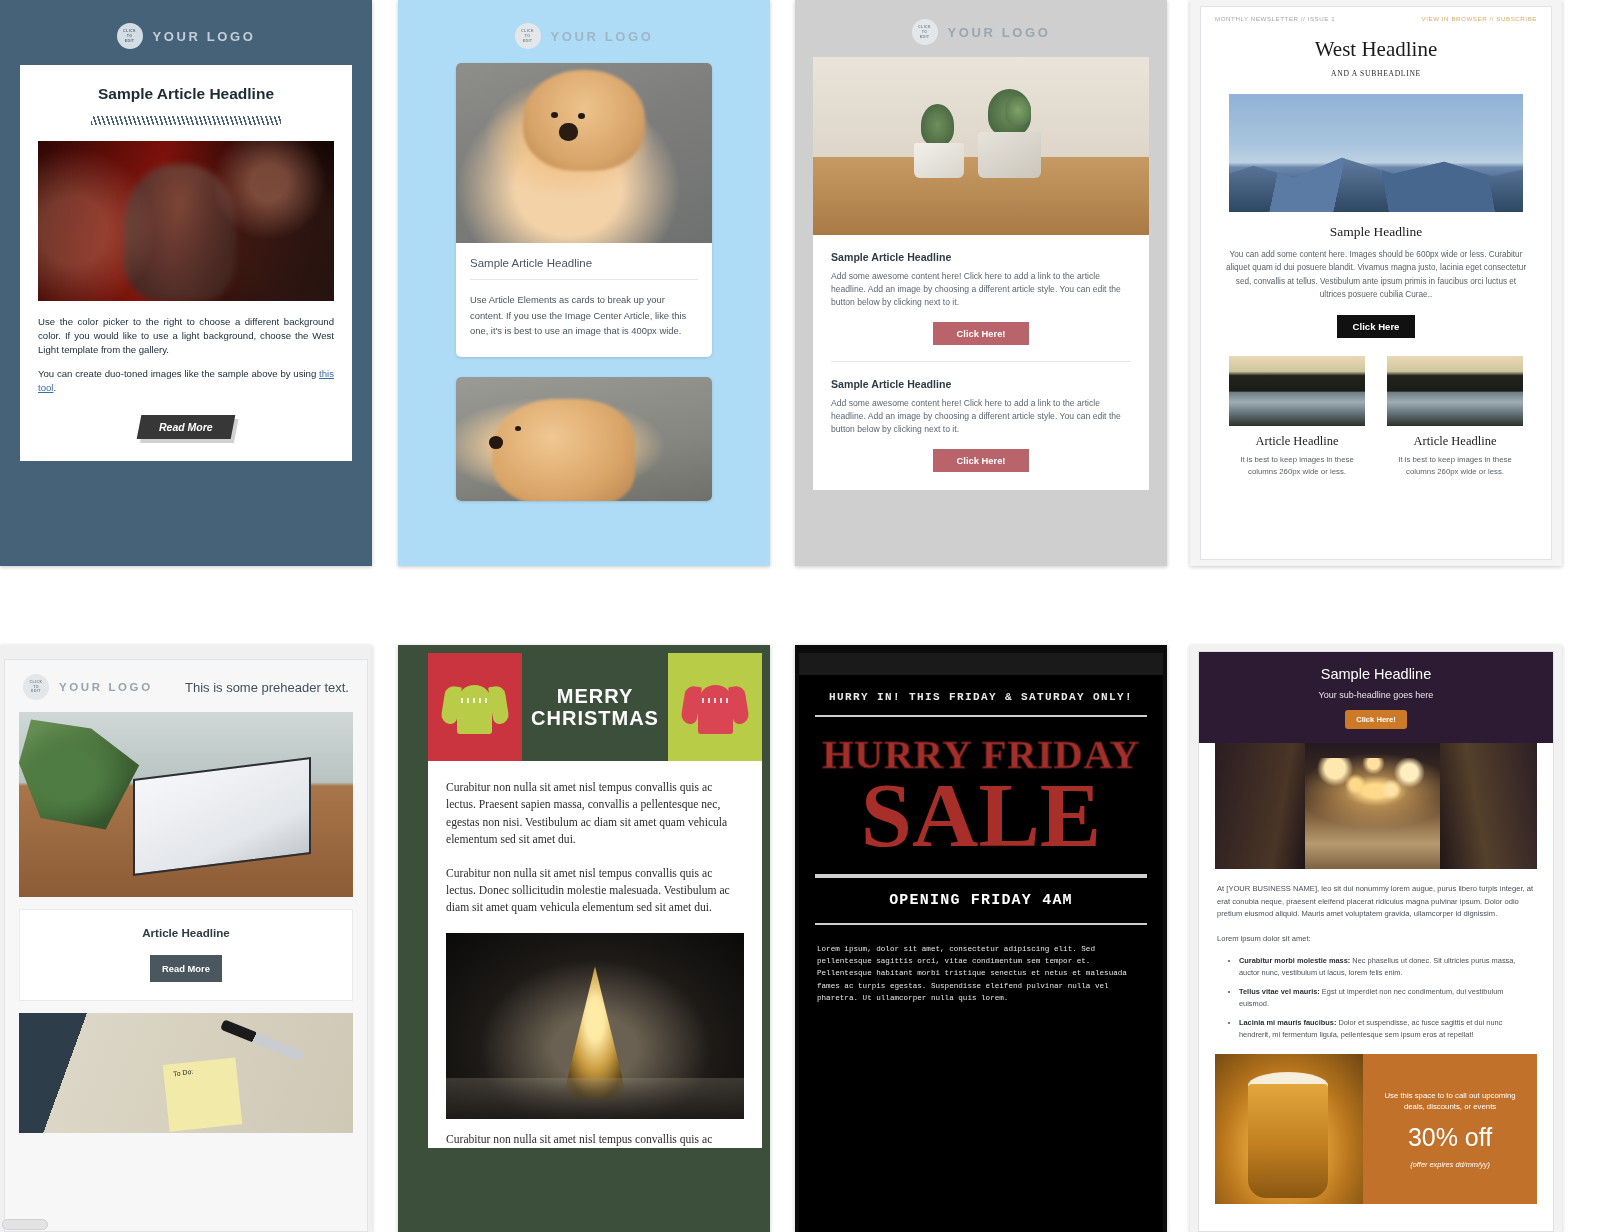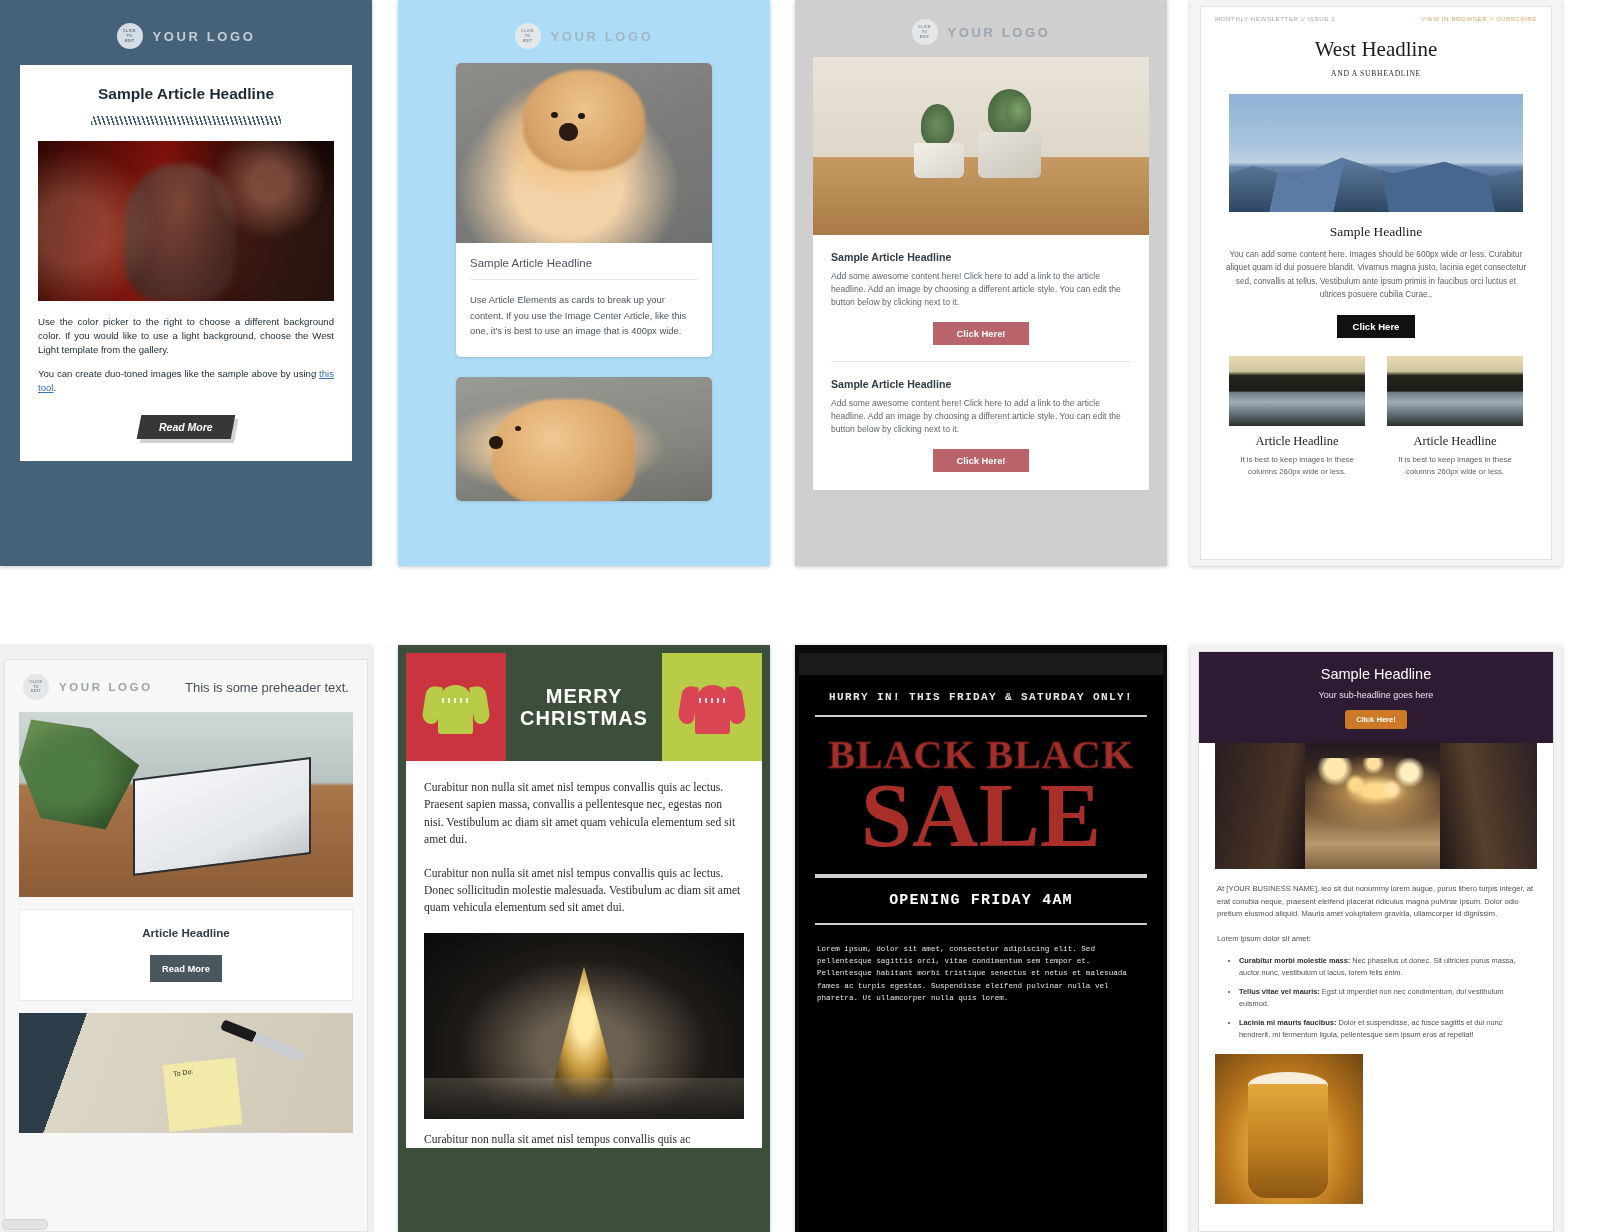--- a/index.html
+++ b/index.html
@@ -19,21 +19,21 @@
     overflow: hidden;
     background: #fff;
     box-shadow: 0 1px 4px rgba(0,0,0,0.22);
   }
   
   .c1 { left: 0px;    top: 0px;   width: 372px; height: 566px; }
   .c2 { left: 398px;  top: 0px;   width: 372px; height: 566px; }
   .c3 { left: 795px;  top: 0px;   width: 372px; height: 566px; }
   .c4 { left: 1190px; top: 0px;   width: 372px; height: 566px; }
   .c5 { left: 0px;    top: 645px; width: 372px; height: 587px; }
-  .c6 { left: 398px;  top: 645px; width: 372px; height: 587px; }
+  .c6 { left: 398px;  top: 645px; width: 372px; height: 587px; padding-left: 22px; }
   .c7 { left: 795px;  top: 645px; width: 372px; height: 587px; }
   .c8 { left: 1190px; top: 645px; width: 372px; height: 587px; }
 
   
   .t1 { background: #466279; padding: 0; }
   .t1-head { text-align: center; padding: 18px 0 16px; }
   .logo-row { display: inline-flex; align-items: center; gap: 10px; text-align: right; }
   .logo-circle {
     width: 26px; height: 26px; border-radius: 50%;
     background: #d4dde4; color: #5c6b78;
@@ -595,21 +595,21 @@
         <div class="t6-p">Curabitur non nulla sit amet nisl tempus convallis quis ac</div>
       </div>
     </div>
   </div>
 
   <div class="card c7 t7">
     <div class="t7-inner">
       <div class="bf-topbar"></div>
       <div class="bf-hurry">HURRY IN! THIS FRIDAY &amp; SATURDAY ONLY!</div>
       <div class="bf-rule"></div>
-      <div class="bf-bf">BLACK BLACK</div>
+      <div class="bf-bf">HURRY FRIDAY</div>
       <div class="bf-sale">SALE</div>
       <div class="bf-rule"></div>
       <div class="bf-rule"></div>
       <div class="bf-open">OPENING FRIDAY 4AM</div>
       <div class="bf-rule"></div>
       <div class="bf-foot">Lorem ipsum, dolor sit amet, consectetur adipiscing elit. Sed pellentesque sagittis orci, vitae condimentum sem tempor et. Pellentesque habitant morbi tristique senectus et netus et malesuada fames ac turpis egestas. Suspendisse eleifend pulvinar nulla vel pharetra. Ut ullamcorper nulla quis lorem.</div>
     </div>
   </div>
 
   <div class="card c8 t8">
@@ -626,17 +626,22 @@
         <div class="t8-p">At [YOUR BUSINESS NAME], leo sit dui nonummy lorem augue, purus libero turpis integer, at erat conubia neque, praesent eleifend placerat ridiculus magna pulvinar ipsum. Dolor odio pretium eiusmod aliquid. Mauris amet voluptatem gravida, ullamcorper id dignissim.</div>
         <div class="t8-p">Lorem ipsum dolor sit amet:</div>
         <ul class="t8-list">
           <li><b>Curabitur morbi molestie mass:</b><span> Nec phasellus ut donec. Sit ultricies purus massa, auctor nunc, vestibulum ut lacus, lorem felis enim.</span></li>
           <li><b>Tellus vitae vel mauris:</b><span> Egst ut imperdiet non nec condimentum, dui vestibulum euismod.</span></li>
           <li><b>Lacinia mi mauris faucibus:</b><span> Dolor et suspendisse, ac fusce sagittis et dui nunc hendrerit, mi fermentum ligula, pellentesque sem ipsum eros at repellat!</span></li>
         </ul>
       </div>
       <div class="t8-split">
         <div class="beer-img"></div>
+        <div class="promo-box">
+          <div class="promo-top">Use this space to to call out upcoming deals, discounts, or events</div>
+          <div class="promo-big">30% off</div>
+          <div class="promo-small">(offer expires dd/mm/yy)</div>
+        </div>
       </div>
     </div>
   </div>
 
 </div>
 
 </body></html>

